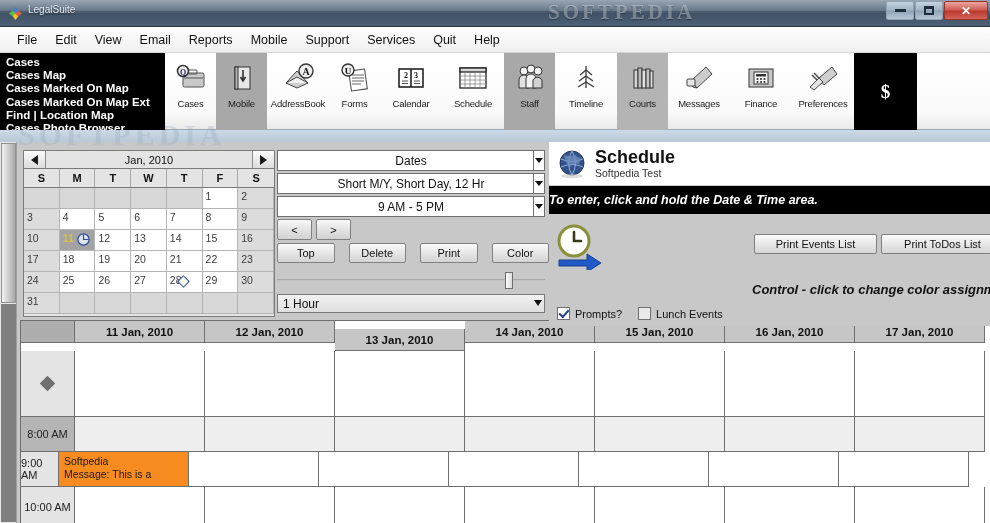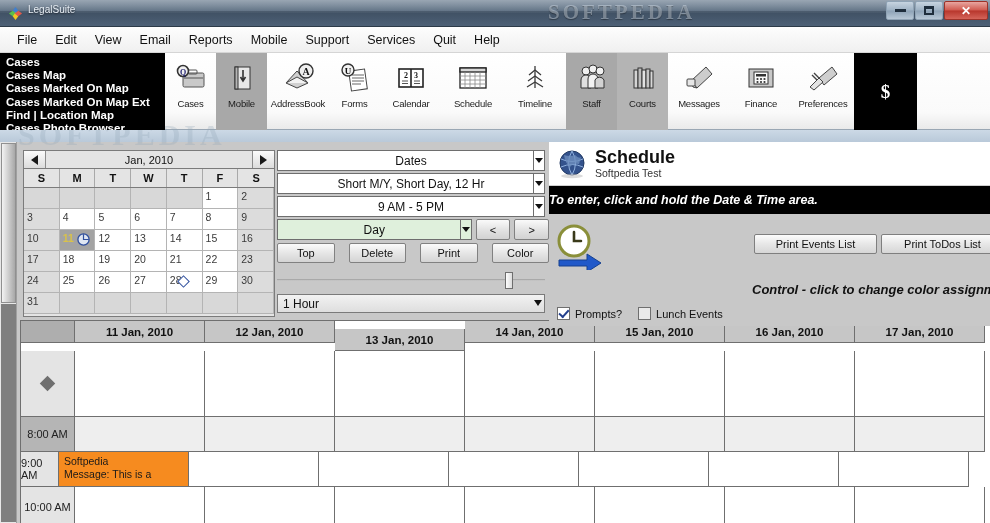--- a/index.html
+++ b/index.html
@@ -442,40 +442,40 @@
       <svg class="ticon" viewBox="0 0 34 34">
         <rect x="4" y="7" width="26" height="20" fill="#fff" stroke="#222" stroke-width="1.3"></rect>
         <rect x="4" y="7" width="26" height="4" fill="#d8d8d8" stroke="#222" stroke-width="1.3"></rect>
         <g stroke="#888" stroke-width="0.8">
           <path d="M4 15 h26 M4 19 h26 M4 23 h26 M9 11 v16 M14 11 v16 M19 11 v16 M24 11 v16"></path>
         </g>
       </svg>
       <div class="lbl">Schedule</div>
     </div>
 
-    <div class="tbtn wide">
-      <svg class="ticon" viewBox="0 0 34 34">
-        <g stroke="#3a3a3a" stroke-width="1.3" fill="none">
-          <path d="M17 5 v22"></path>
-          <path d="M17 9 l-6 5 M17 9 l6 5 M17 15 l-7 5 M17 15 l7 5 M17 21 l-8 5 M17 21 l8 5"></path>
-        </g>
-      </svg>
-      <div class="lbl">Timeline</div>
-    </div>
-
     <div class="tbtn sel">
       <svg class="ticon" viewBox="0 0 34 34">
         <circle cx="11" cy="10" r="4" fill="#f0f0f0" stroke="#333"></circle>
         <circle cx="18" cy="8" r="4" fill="#f0f0f0" stroke="#333"></circle>
         <circle cx="25" cy="10" r="4" fill="#f0f0f0" stroke="#333"></circle>
         <path d="M6 27 v-8 a5 5 0 0 1 10 0 v8 Z" fill="#e0e0e0" stroke="#333"></path>
         <path d="M13 27 v-9 a5 5 0 0 1 10 0 v9 Z" fill="#f2f2f2" stroke="#333"></path>
         <path d="M20 27 v-8 a5 5 0 0 1 9 0 v8 Z" fill="#d2d2d2" stroke="#333"></path>
       </svg>
       <div class="lbl">Staff</div>
+    </div>
+
+    <div class="tbtn wide">
+      <svg class="ticon" viewBox="0 0 34 34">
+        <g stroke="#3a3a3a" stroke-width="1.3" fill="none">
+          <path d="M17 5 v22"></path>
+          <path d="M17 9 l-6 5 M17 9 l6 5 M17 15 l-7 5 M17 15 l7 5 M17 21 l-8 5 M17 21 l8 5"></path>
+        </g>
+      </svg>
+      <div class="lbl">Timeline</div>
     </div>
 
     <div class="tbtn sel2">
       <svg class="ticon" viewBox="0 0 34 34">
         <rect x="8" y="9" width="4" height="18" fill="#d4d4d4" stroke="#333"></rect>
         <rect x="12" y="7" width="4" height="20" fill="#bdbdbd" stroke="#333"></rect>
         <rect x="16" y="9" width="4" height="18" fill="#e2e2e2" stroke="#333"></rect>
         <rect x="20" y="8" width="4" height="19" fill="#c4c4c4" stroke="#333"></rect>
         <rect x="24" y="10" width="3" height="17" fill="#d8d8d8" stroke="#333"></rect>
       </svg>
@@ -623,26 +623,20 @@
           <i></i>
         </span>
     </div>
     <div class="sel-row">
       <span>9 AM - 5 PM</span>
       <span class="caret">
           <i></i>
         </span>
     </div>
     <div class="rowflex">
-      <div class="sel-row green" style="margin-bottom:0">
-        <span>Day</span>
-        <span class="caret">
-            <i></i>
-          </span>
-      </div>
       <div class="navbtn">&lt;</div>
       <div class="navbtn">&gt;</div>
     </div>
     <div class="btnrow">
       <div class="gbtn">Top</div>
       <div class="gbtn">Delete</div>
       <div class="gbtn">Print</div>
       <div class="gbtn">Color</div>
     </div>
     <div class="slider">

